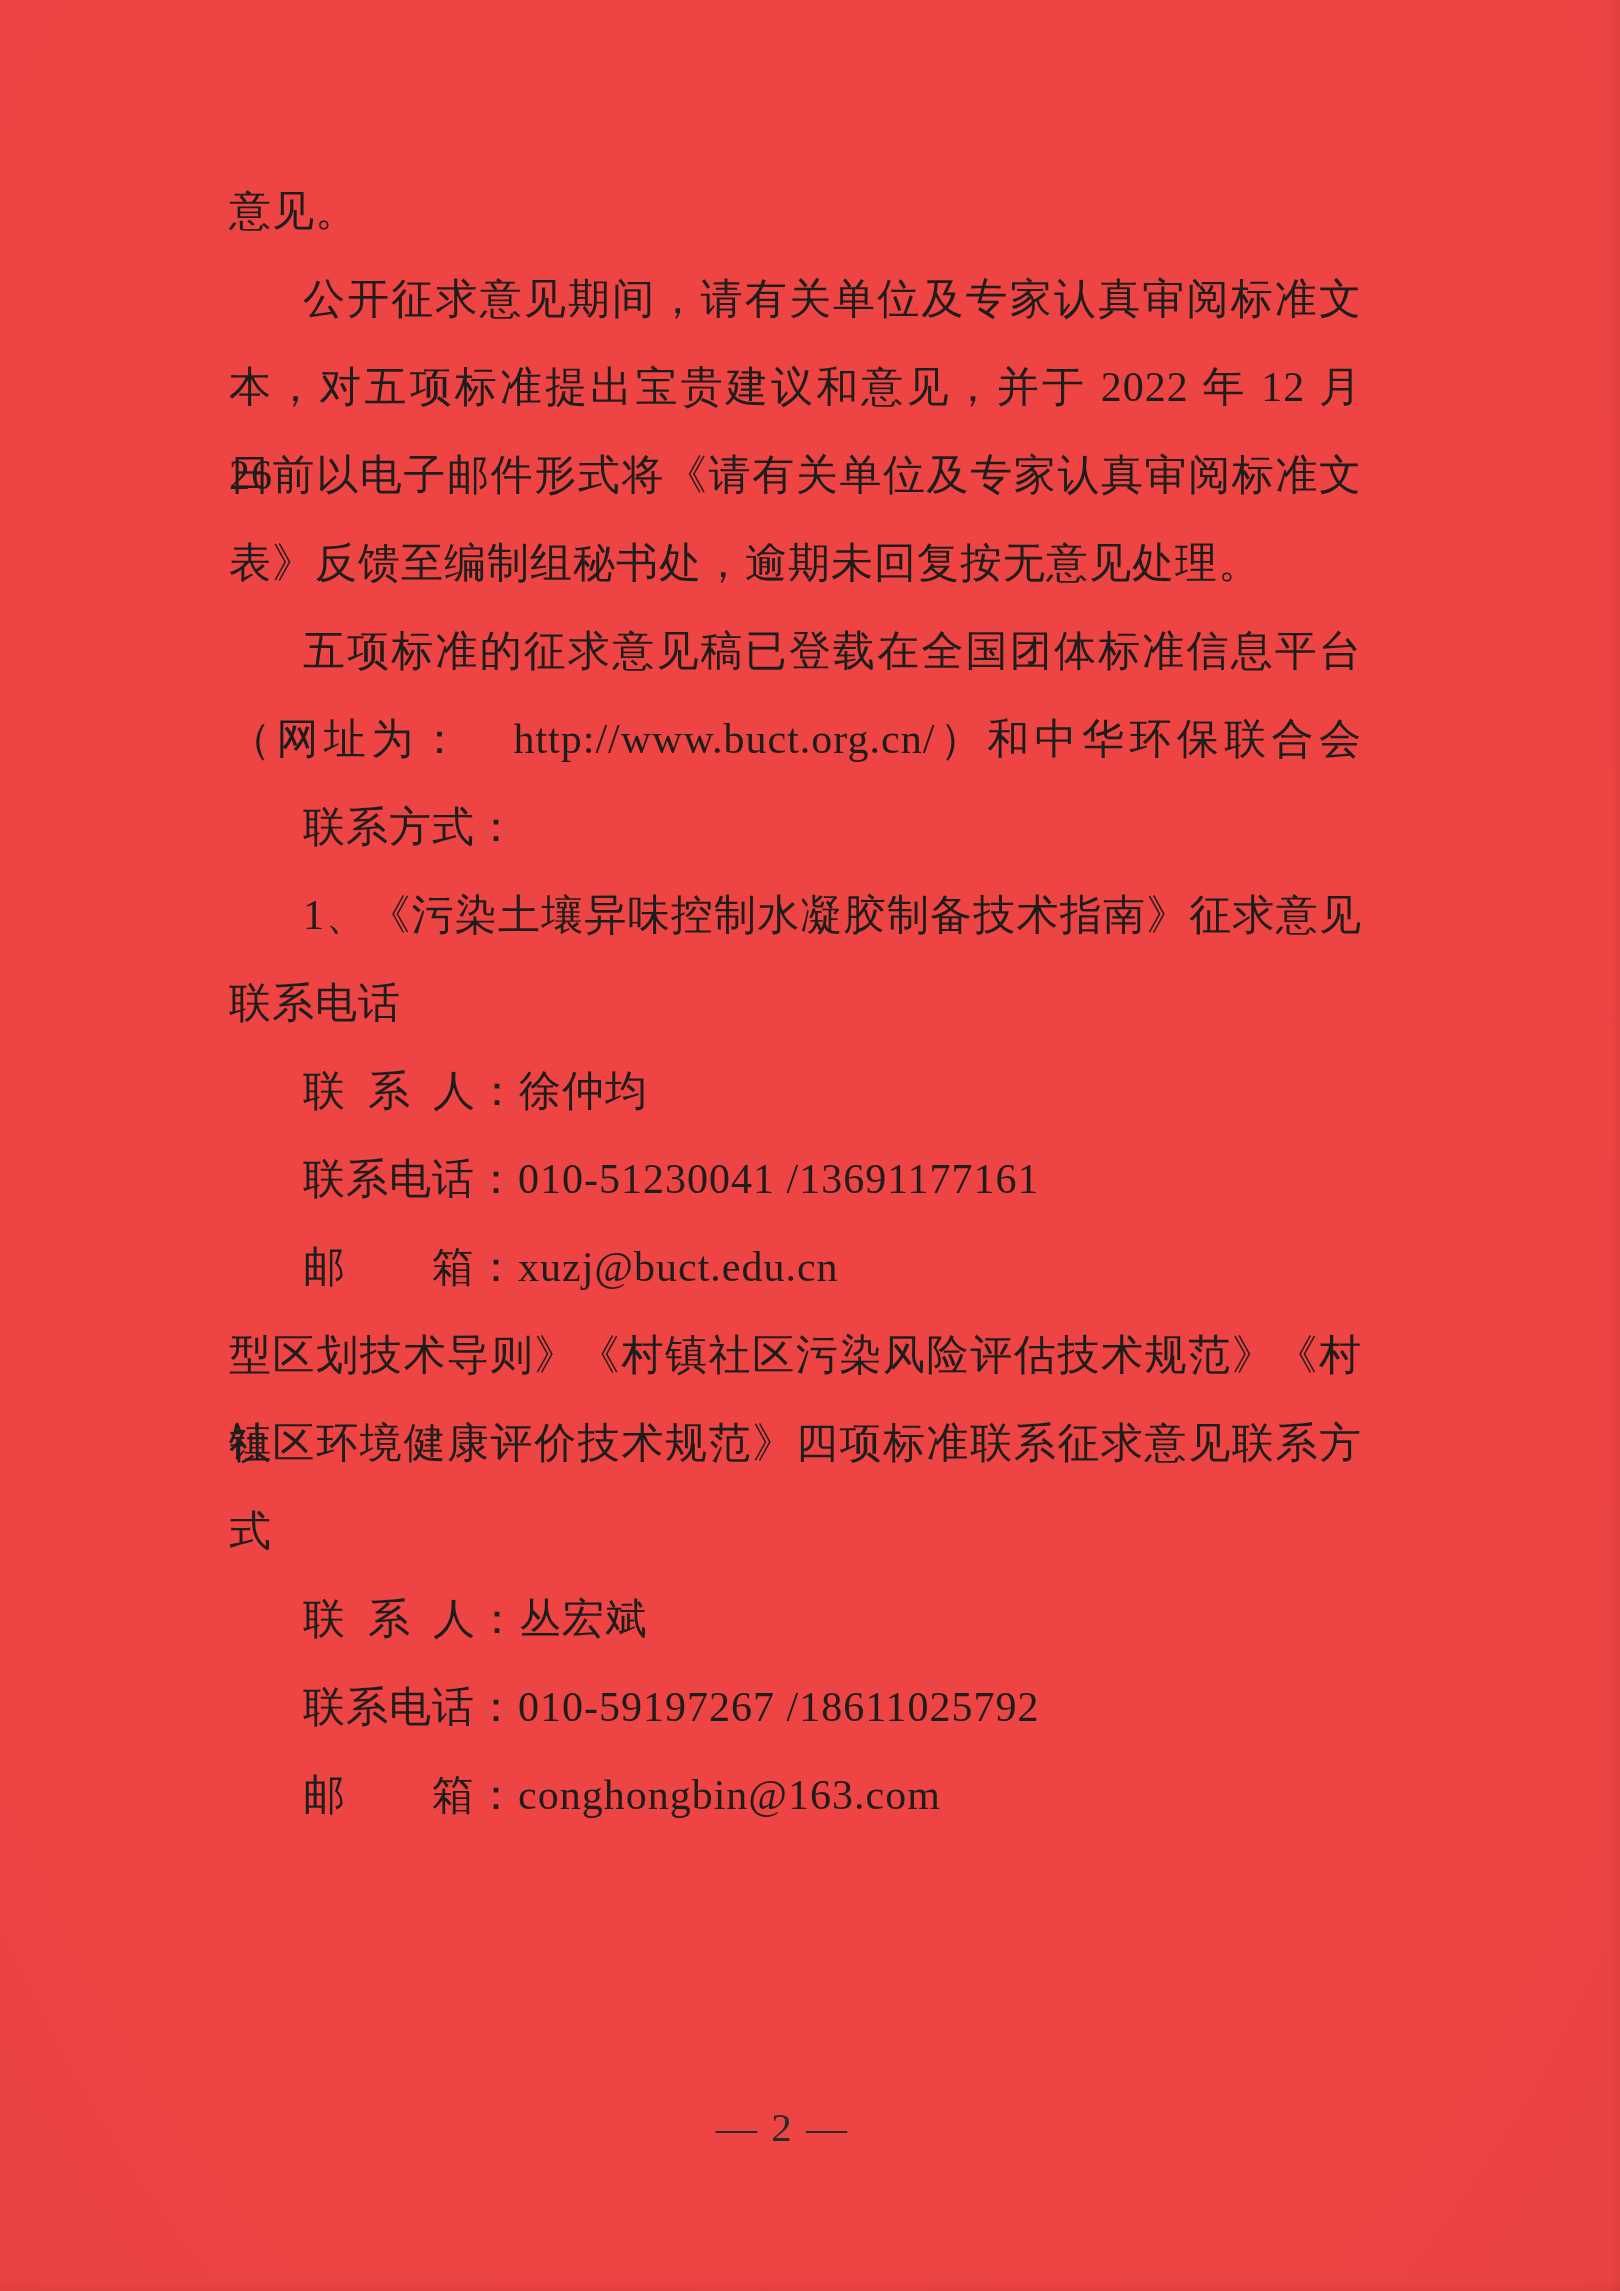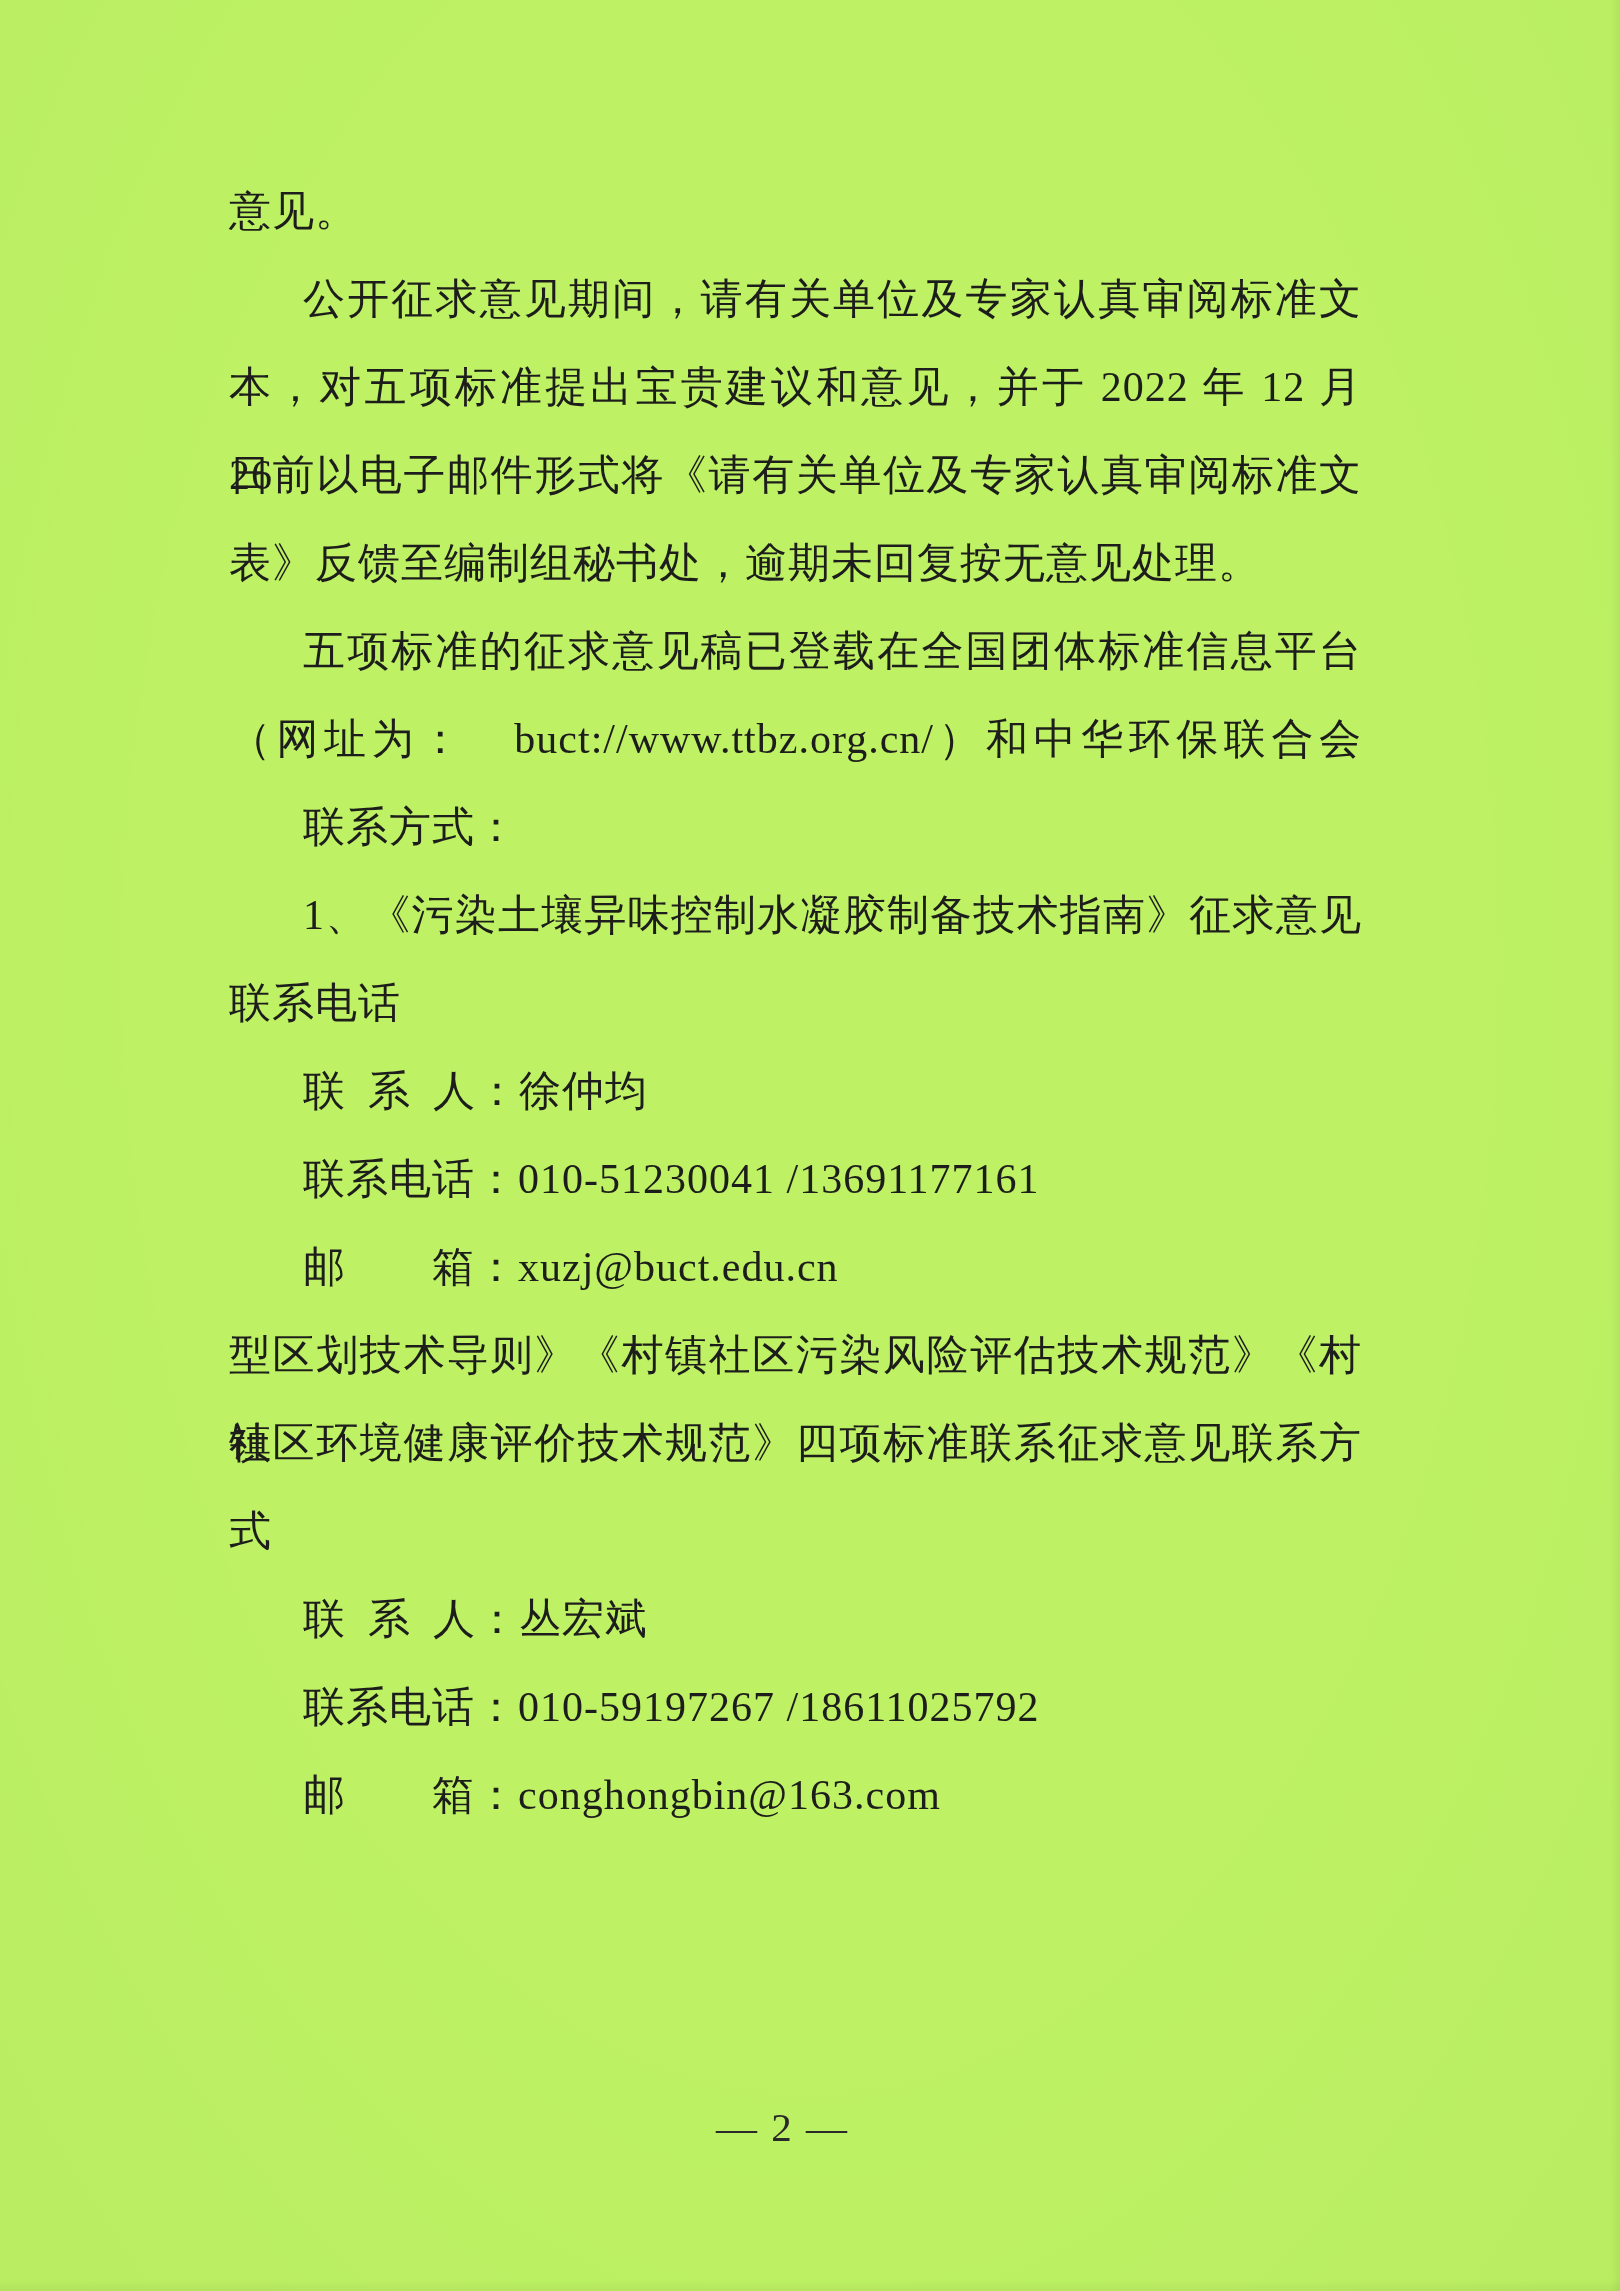--- a/index.html
+++ b/index.html
@@ -5,21 +5,21 @@
   html, body {
     margin: 0;
     padding: 0;
     background: #777;
   }
   .page {
     position: relative;
     width: 1620px;
     height: 2292px;
     margin: 0 auto;
-    background: #bef264;
+    background: #ef4444;
     overflow: hidden;
     font-family: "Liberation Serif", "DejaVu Serif", serif;
     color: #1d1d1b;
   }
   
   .page::before {
     content: "";
     position: absolute;
     inset: 0;
     pointer-events: none;
@@ -66,21 +66,21 @@
 <body>
 
 <div class="page">
   <div class="content">
     <div class="line">意见。</div>
     <div class="line indent fill">公开征求意见期间，请有关单位及专家认真审阅标准文</div>
     <div class="line fill">本，对五项标准提出宝贵建议和意见，并于 2022 年 12 月 26</div>
     <div class="line fill">日前以电子邮件形式将《请有关单位及专家认真审阅标准文</div>
     <div class="line">表》反馈至编制组秘书处，逾期未回复按无意见处理。</div>
     <div class="line indent fill">五项标准的征求意见稿已登载在全国团体标准信息平台</div>
-    <div class="line fill">（网址为：　buct://www.ttbz.org.cn/）和中华环保联合会</div>
+    <div class="line fill">（网址为：　http://www.buct.org.cn/）和中华环保联合会</div>
     <div class="line indent">联系方式：</div>
     <div class="line indent fill">1、《污染土壤异味控制水凝胶制备技术指南》征求意见</div>
     <div class="line">联系电话</div>
     <div class="line indent">联 系 人：徐仲均</div>
     <div class="line indent">联系电话：010-51230041 /13691177161</div>
     <div class="line indent">邮　　箱：xuzj@buct.edu.cn</div>
     <div class="line fill">型区划技术导则》《村镇社区污染风险评估技术规范》《村镇</div>
     <div class="line fill">社区环境健康评价技术规范》四项标准联系征求意见联系方</div>
     <div class="line">式</div>
     <div class="line indent">联 系 人：丛宏斌</div>

